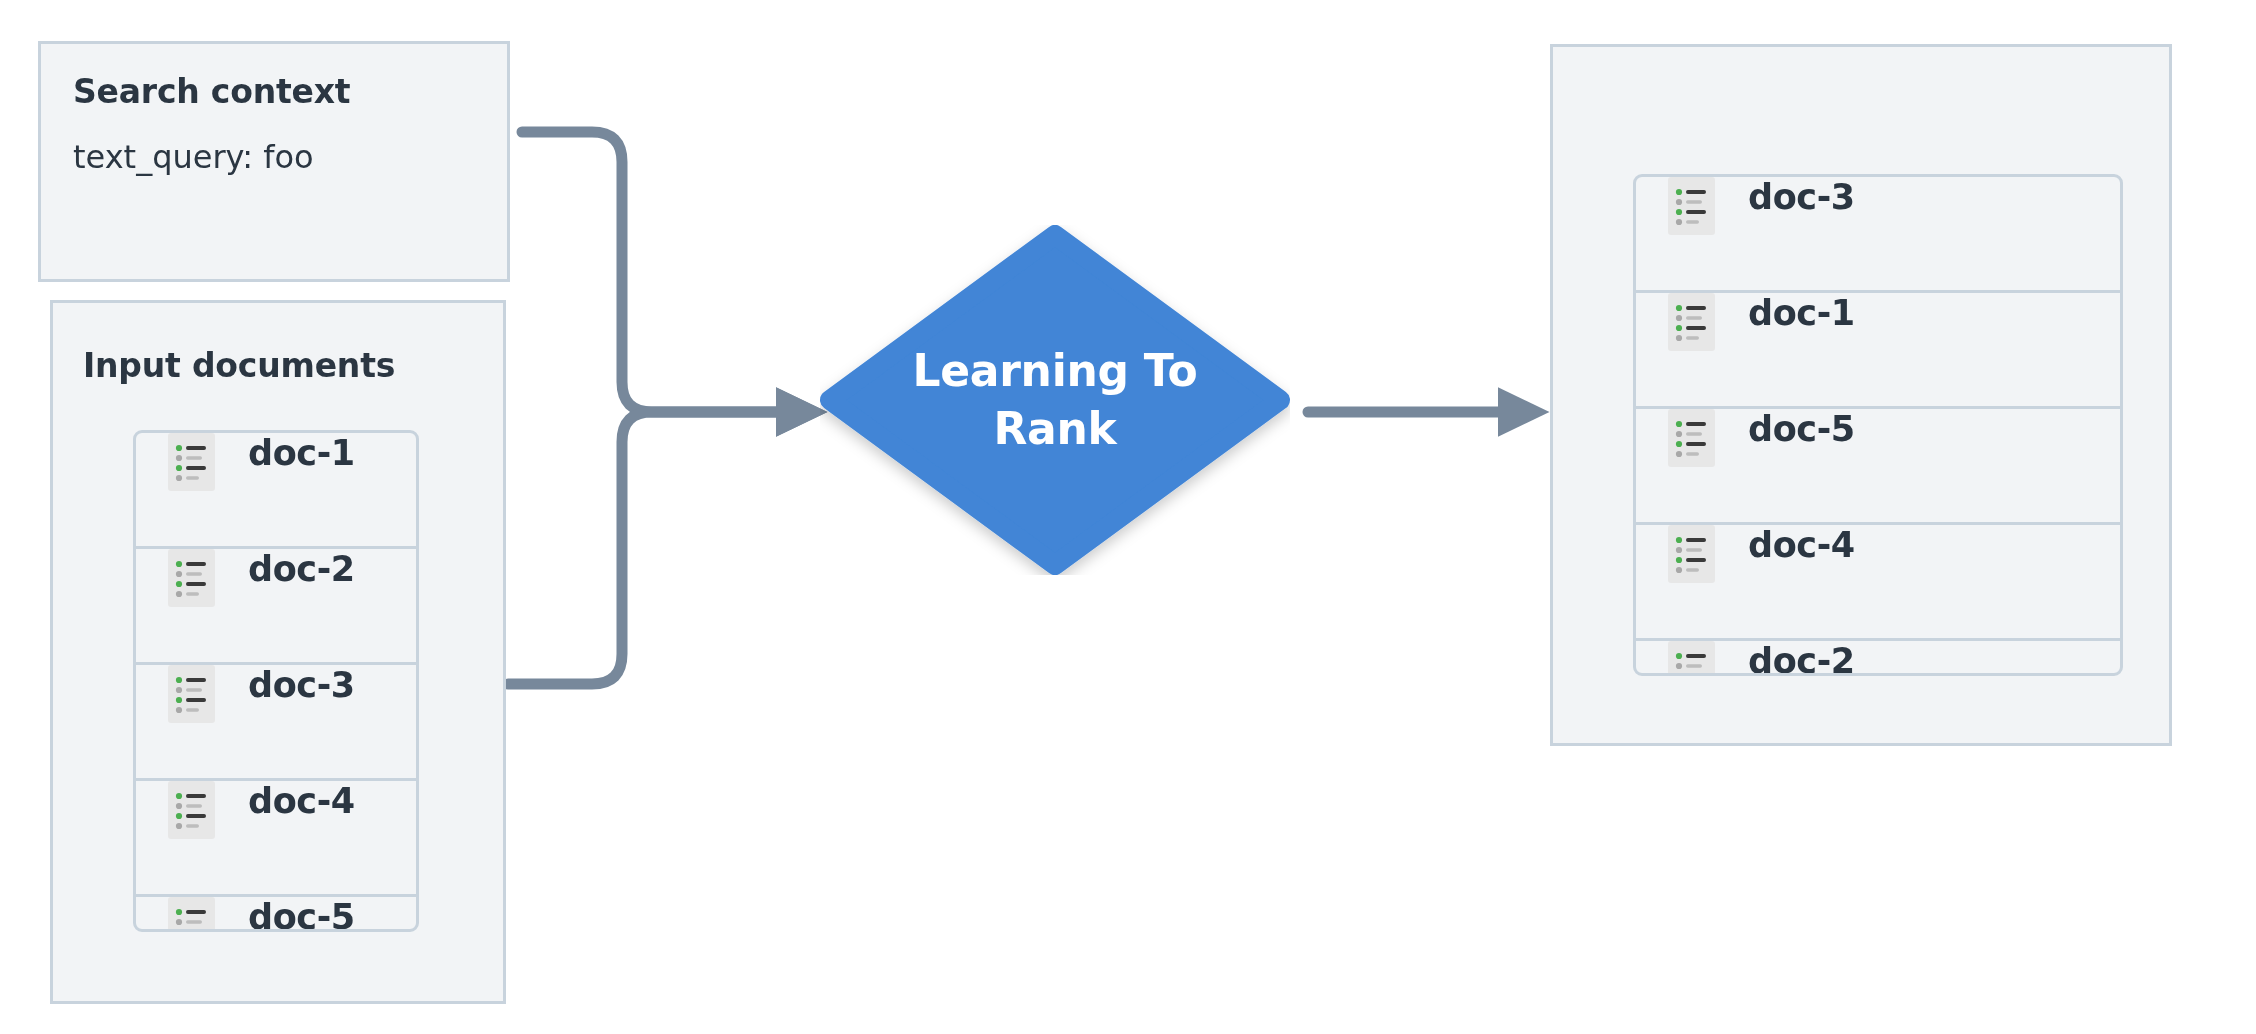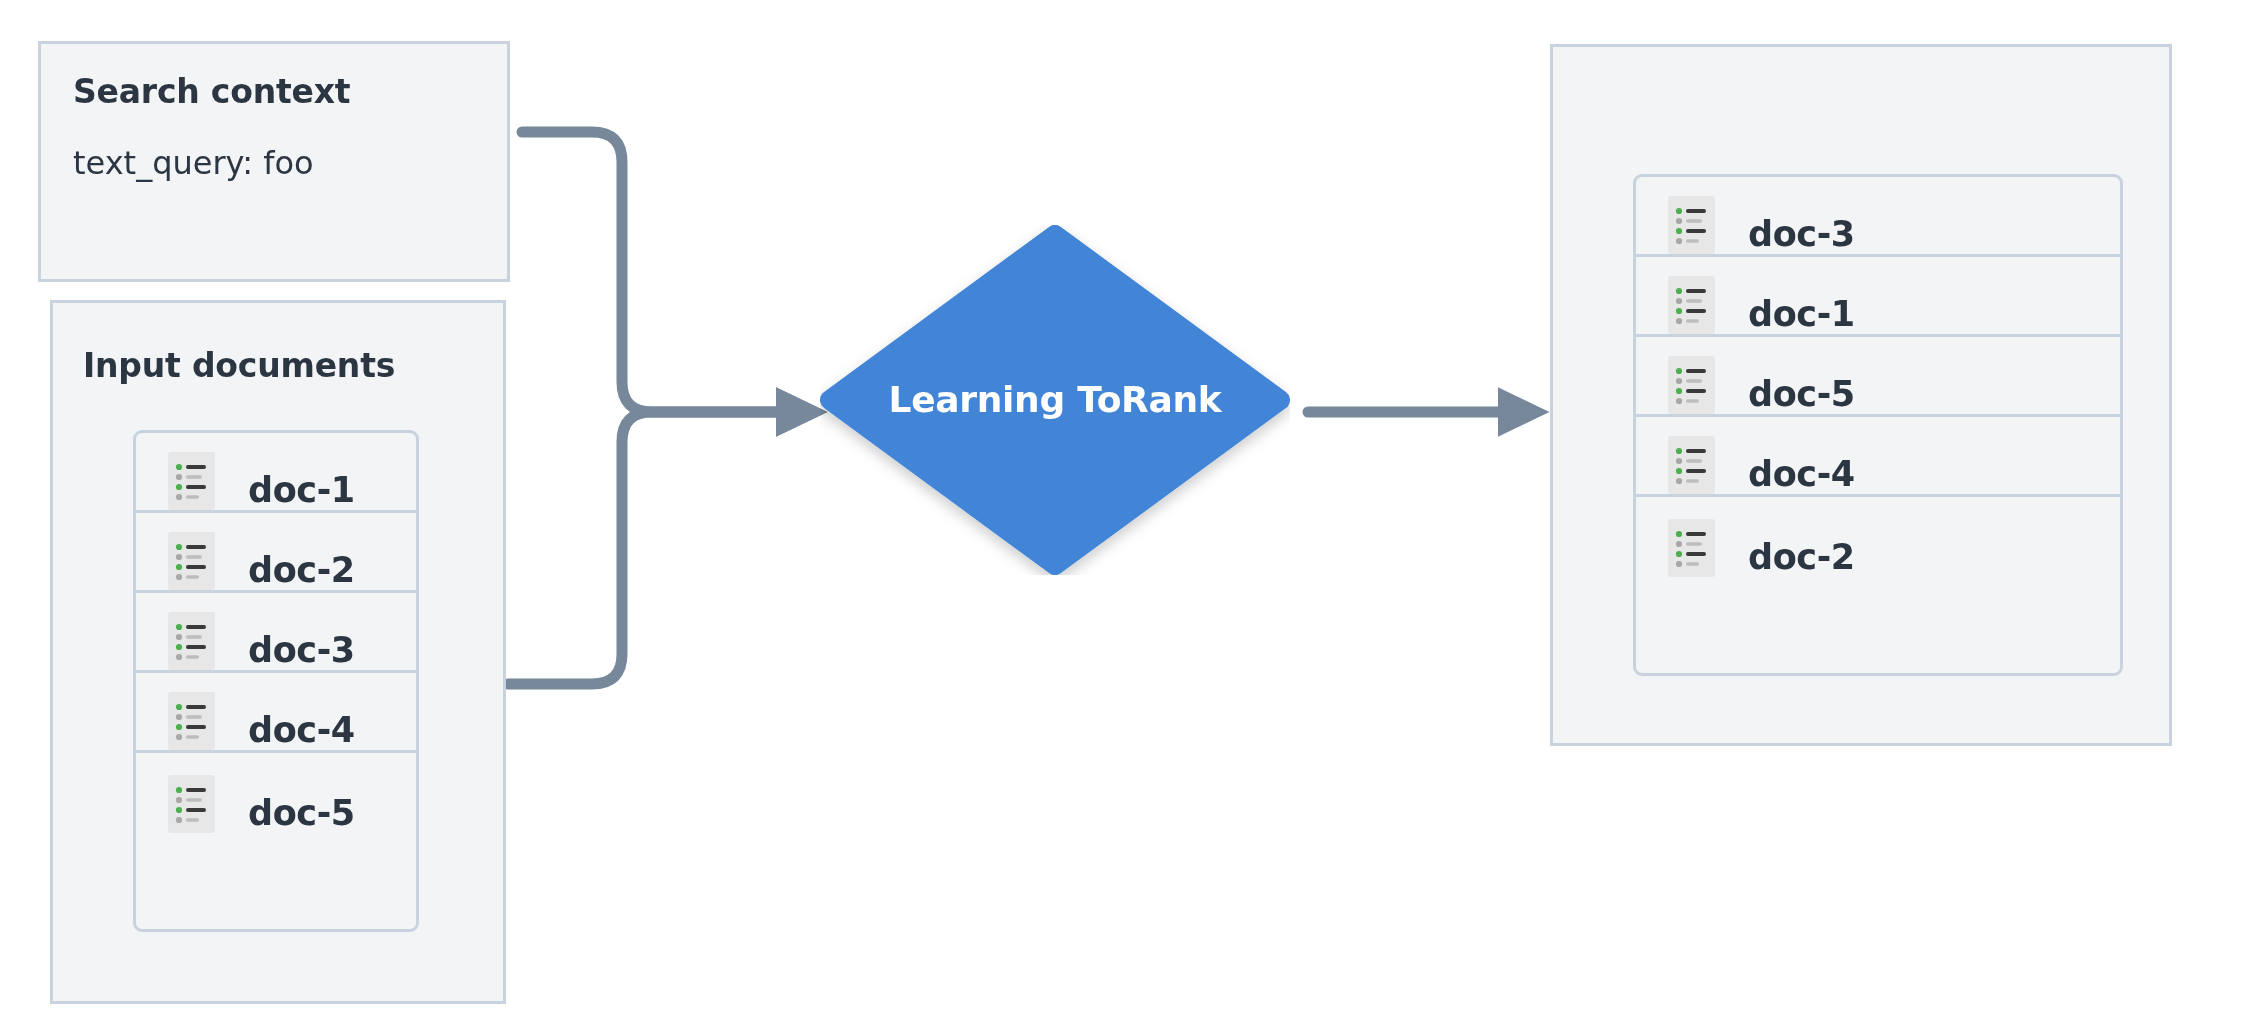--- a/index.html
+++ b/index.html
@@ -46,21 +46,21 @@
   }
   #search-context .panel-title {
     position: absolute;
     left: 32px;
     top: 28px;
     font-size: 33px;
   }
   #search-context .kv {
     position: absolute;
     left: 32px;
-    top: 100px;
+    top: 94px;
     font-size: 32px;
     color: #2b3642;
     font-weight: normal;
   }
 
   
   #input-documents {
     left: 50px;
     top: 300px;
     width: 456px;
@@ -83,22 +83,22 @@
   }
   #input-documents .doc-list {
     left: 80px;
     top: 127px;
     width: 286px;
     height: 502px;
   }
 
   .doc-row {
     display: flex;
-    align-items: flex-end;
-    height: 80px;
+    align-items: flex-start;
+    height: 116px;
     box-sizing: border-box;
     border-bottom: 3px solid #c8d3dd;
     padding-left: 32px;
   }
   .doc-row:last-child { border-bottom: none; }
 
   .doc-icon {
     width: 47px;
     height: 58px;
     flex: 0 0 auto;
@@ -151,25 +151,25 @@
     width: 100%;
     height: 100%;
   }
   #ltr-node .label {
     position: absolute;
     left: 0;
     top: 0;
     width: 100%;
     height: 100%;
     display: flex;
-    flex-direction: row;
+    flex-direction: column;
     align-items: center;
     justify-content: center;
     color: #ffffff;
-    font-size: 36px;
+    font-size: 44px;
     font-weight: bold;
     line-height: 1.32;
     letter-spacing: -0.3px;
     text-align: center;
     pointer-events: none;
   }
 
   
   #connectors {
     position: absolute;

